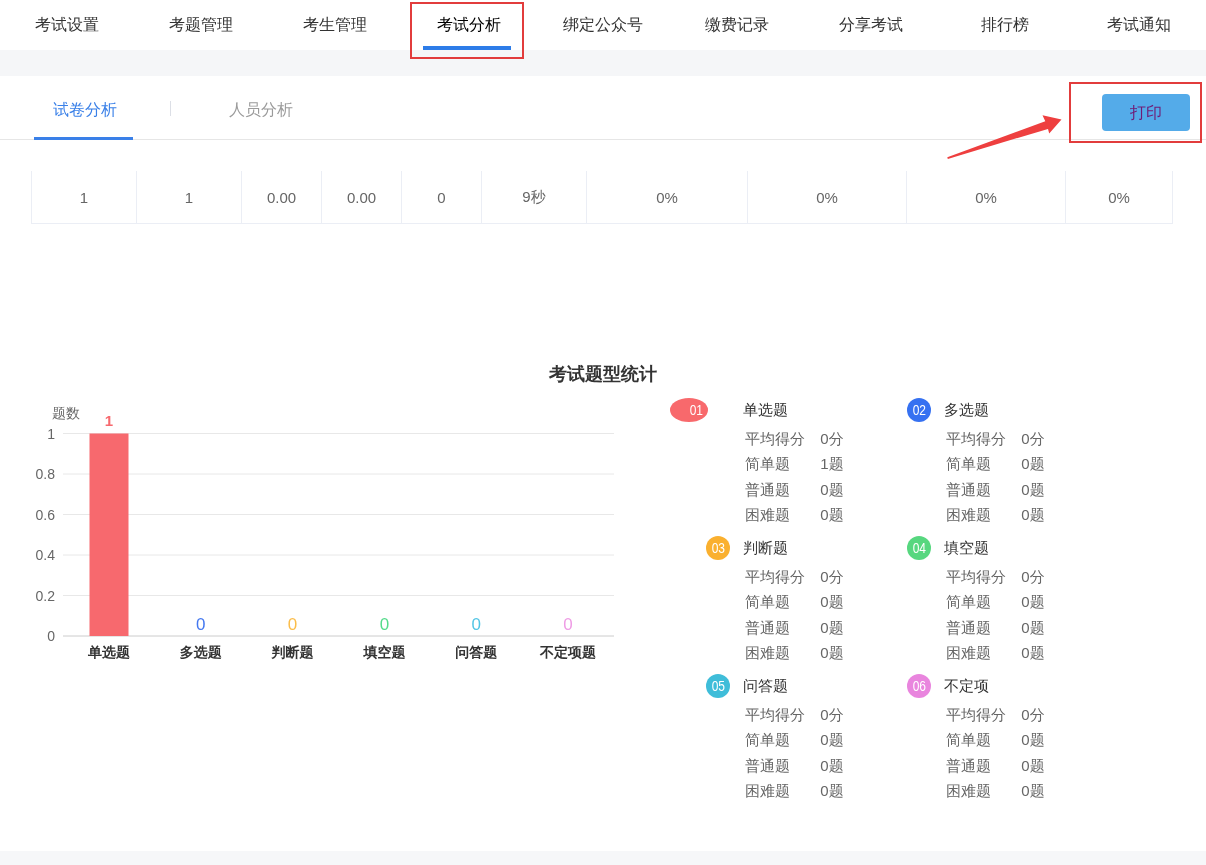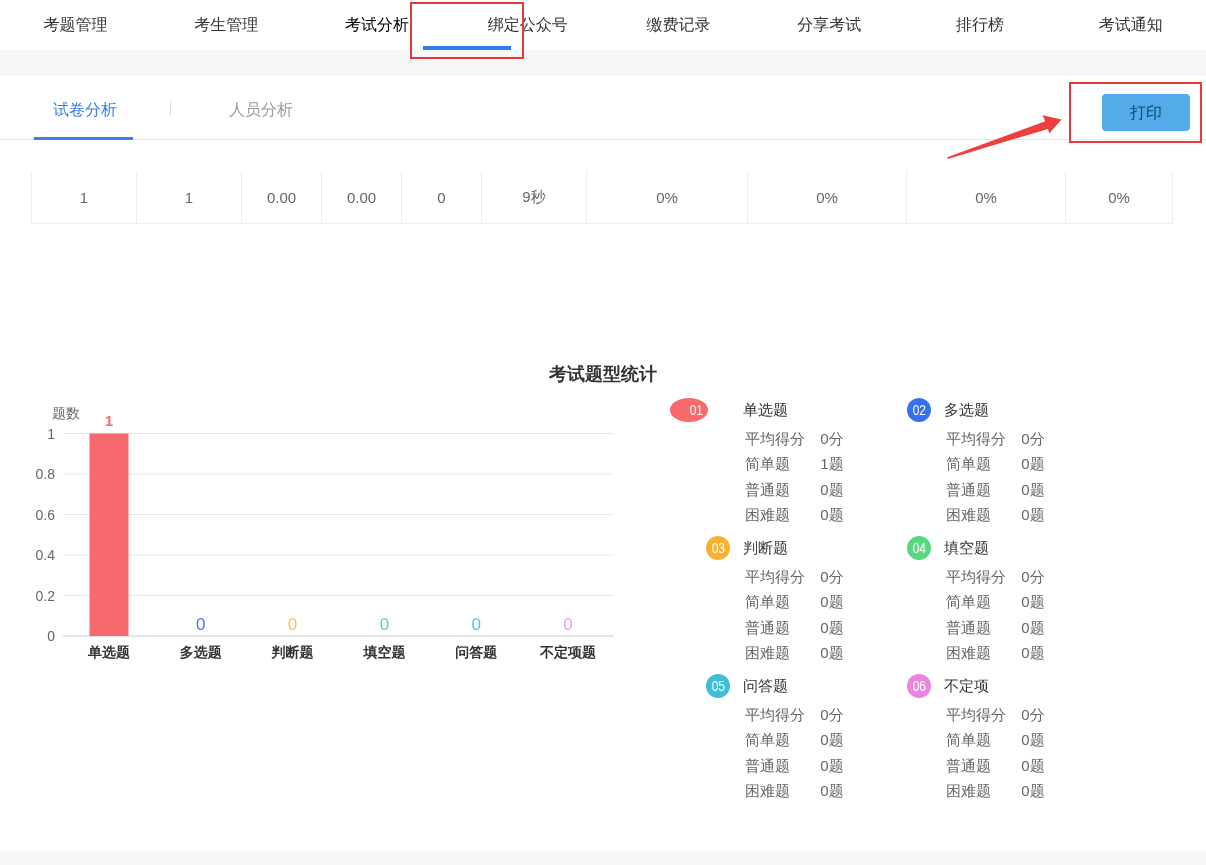--- a/index.html
+++ b/index.html
@@ -10,38 +10,39 @@
 .nav{position:absolute;left:0;top:0;width:1206px;height:50px;display:flex;}
 .nav .it{flex:1;text-align:center;line-height:50px;font-size:16px;color:#333;}
 .nav .it.act{color:#000000;}
 .navline{position:absolute;left:423px;top:46px;width:88px;height:4px;background:#2d7ce8;}
 .band{position:absolute;left:0;top:50px;width:1206px;height:26px;background:#f5f6f8;}
 .tabbar{position:absolute;left:0;top:76px;width:1206px;height:63px;border-bottom:1px solid #e6e6e6;background:#fff;}
 .tab1{position:absolute;left:53px;top:100px;font-size:16px;color:#3a80e8;}
 .tabsep{position:absolute;left:170px;top:101px;width:1px;height:15px;background:#dcdfe6;}
 .tab2{position:absolute;left:229px;top:100px;font-size:16px;color:#9b9b9b;}
 .tabline{position:absolute;left:34px;top:137px;width:99px;height:3px;background:#3a80e8;}
-.btnprint{position:absolute;left:1102px;top:94px;width:88px;height:37px;background:#54abe9;border-radius:4px;color:#0c4a6e;font-size:16px;text-align:center;line-height:37px;}
+.btnprint{position:absolute;left:1102px;top:94px;width:88px;height:37px;background:#54abe9;border-radius:4px;color:#701a75;font-size:16px;text-align:center;line-height:37px;}
 .redbox{position:absolute;border:2px solid #e23c3c;background:transparent;}
 table.tb{position:absolute;left:31px;top:171px;border-collapse:collapse;table-layout:fixed;width:1141px;}
 table.tb th{height:50px;background:#f7f8fa;border-top:1px solid #e9ecf2;font-weight:normal;font-size:15px;color:#333;padding:0;}
 table.tb td{height:52px;border:1px solid #ebeef5;border-top:none;font-size:15px;color:#666;text-align:center;padding:0;}
 .ctitle{position:absolute;left:0;top:338px;width:1206px;text-align:center;font-size:18px;font-weight:bold;color:#333;margin-top:24px;}
 .lg-badge{position:absolute;width:24px;height:24px;border-radius:50%;color:#fff;font-size:15px;text-align:center;line-height:24px;}
 .lg-badge span{display:inline-block;transform:scaleX(0.8);}
 .lg-title{position:absolute;font-size:15px;color:#333;}
 .lg-lab{position:absolute;font-size:15px;color:#666;}
 .lg-val{position:absolute;font-size:15px;color:#666;text-align:center;width:70px;}
 .foot{position:absolute;left:0;top:851px;width:1206px;height:14px;background:#f6f7f9;}
 </style>
 </head>
 <body>
 <div class="page">
 
 <div class="nav">
+<div class="it">考试设置</div>
 <div class="it">考题管理</div>
 <div class="it">考生管理</div>
 <div class="it act">考试分析</div>
 <div class="it">绑定公众号</div>
 <div class="it">缴费记录</div>
 <div class="it">分享考试</div>
 <div class="it">排行榜</div>
 <div class="it">考试通知</div>
 </div>
 <div class="navline"></div>

